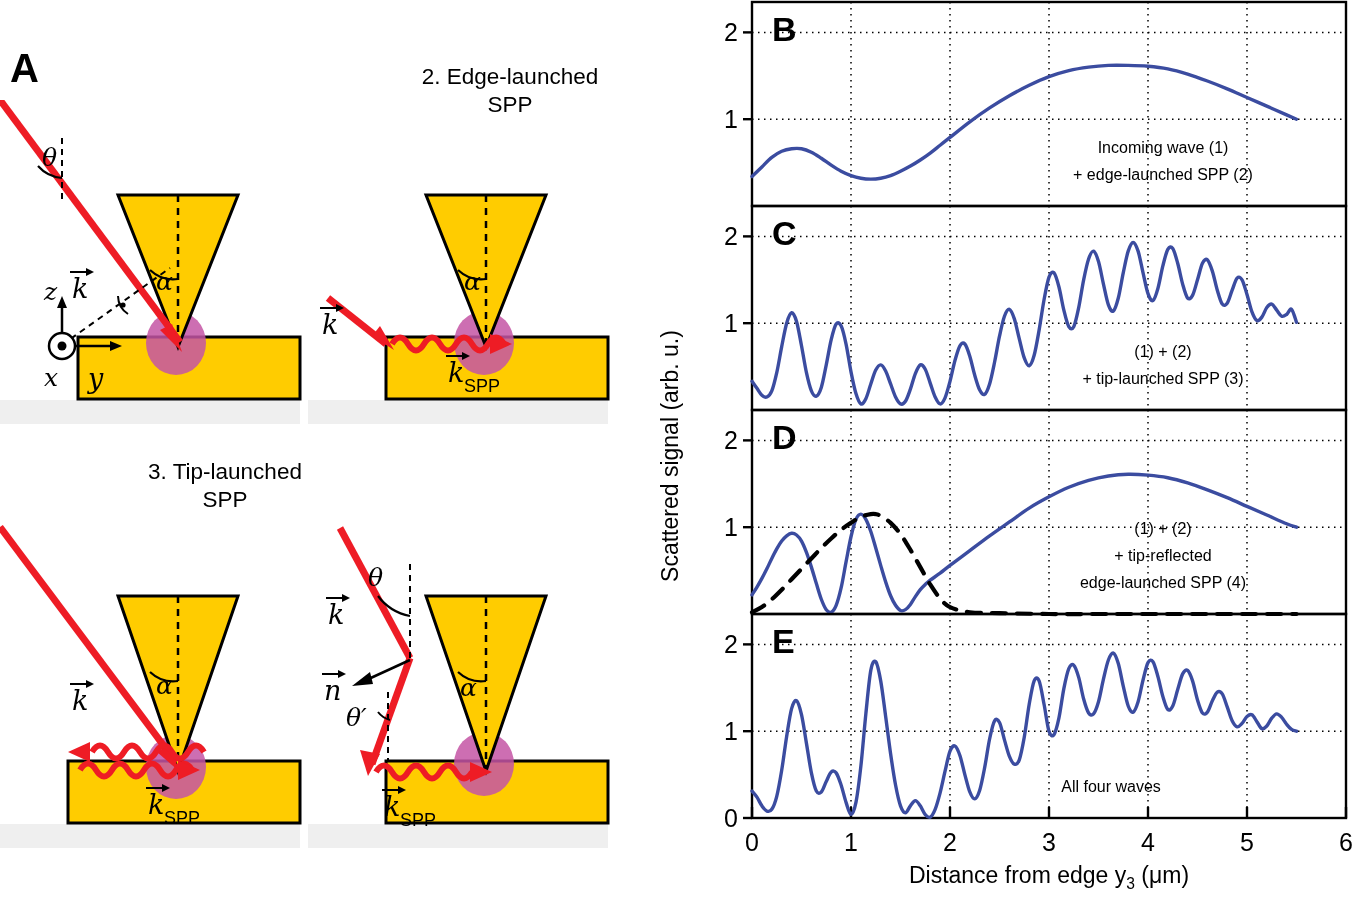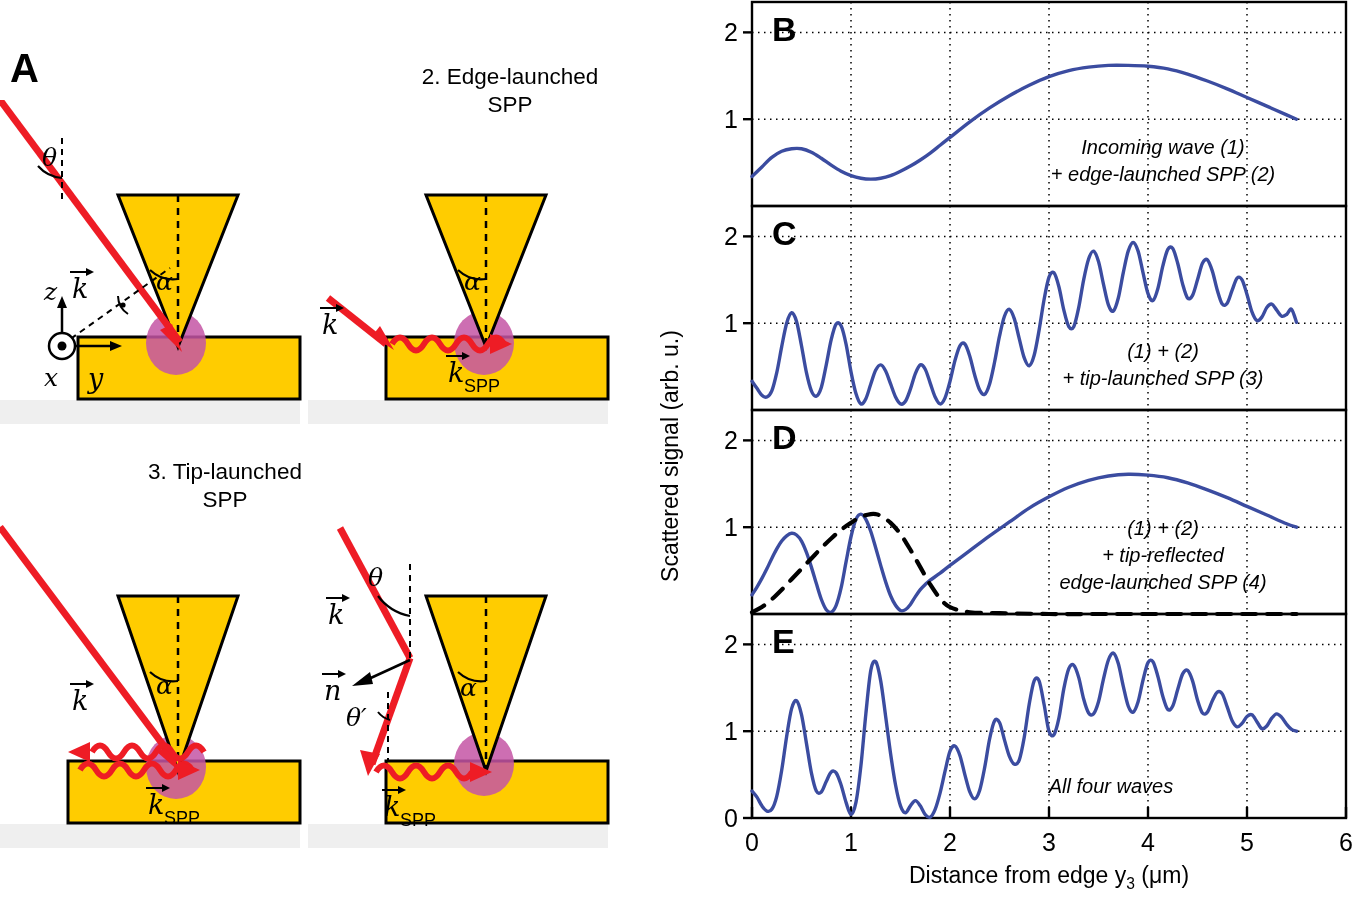--- a/index.html
+++ b/index.html
@@ -15,22 +15,22 @@
   .schem{position:absolute;}
   .ylabel{position:absolute;left:-6px;top:0;width:912px;height:28px;
           transform-origin:0 0;transform:rotate(-90deg) translate(-912px,0);
           text-align:center;font-size:23px;line-height:28px;}
   .ylabel-wrap{position:absolute;left:662px;top:0;width:30px;height:912px;}
   .xlabel{position:absolute;left:750px;top:862px;width:600px;text-align:center;
           font-size:23px;}
   .xtick{position:absolute;font-size:25px;transform:translateX(-50%);}
   .ytick{position:absolute;font-size:25px;transform:translate(-100%,-50%);}
   .plabel{position:absolute;font-size:34px;font-weight:bold;}
-  .ann{position:absolute;font-size:20px;line-height:27px;text-align:center;
-       white-space:pre-line;font-style:italic;}
+  .ann{position:absolute;font-size:16px;line-height:27px;text-align:center;
+       white-space:pre-line;}
   sub{font-size:0.68em;}
 </style>
 </head>
 <body>
 
 <div id="root">
 
   <div class="panelA">
     <div class="letterA">A</div>
 

